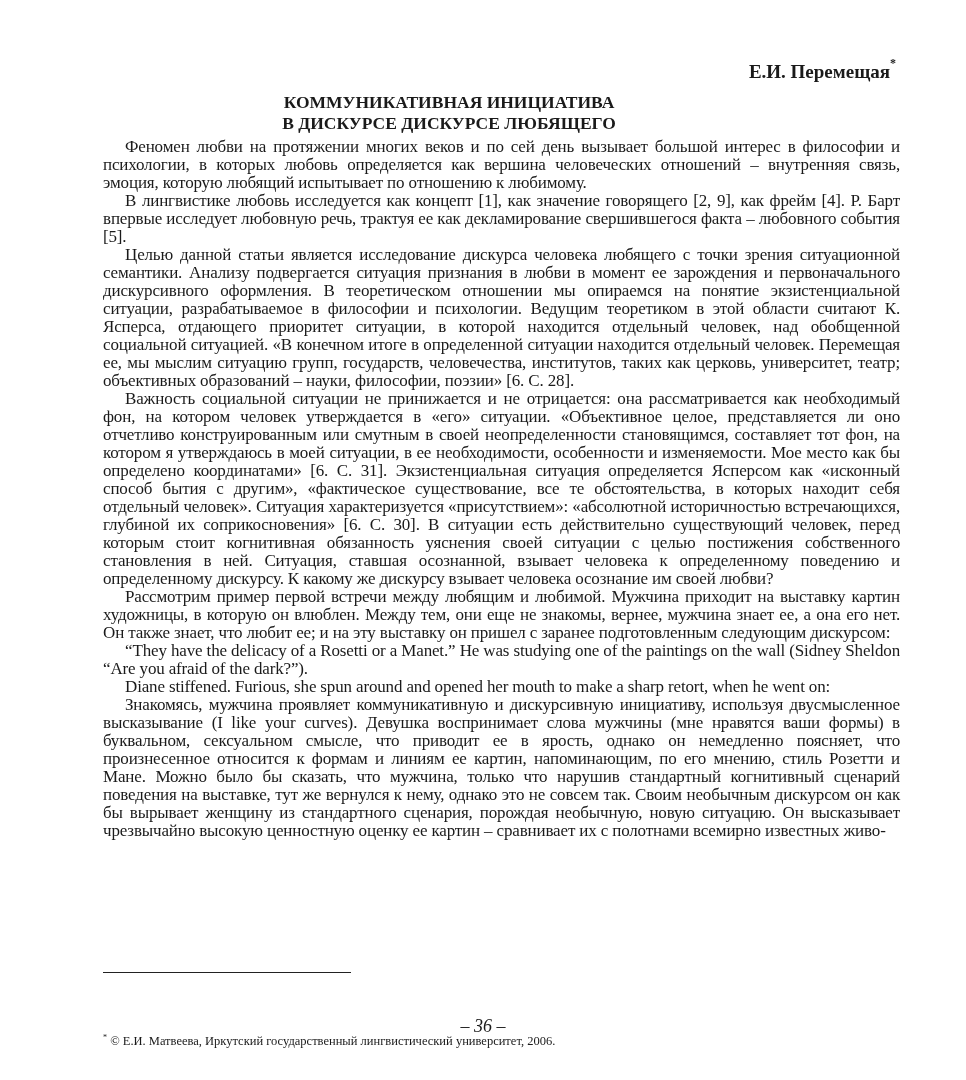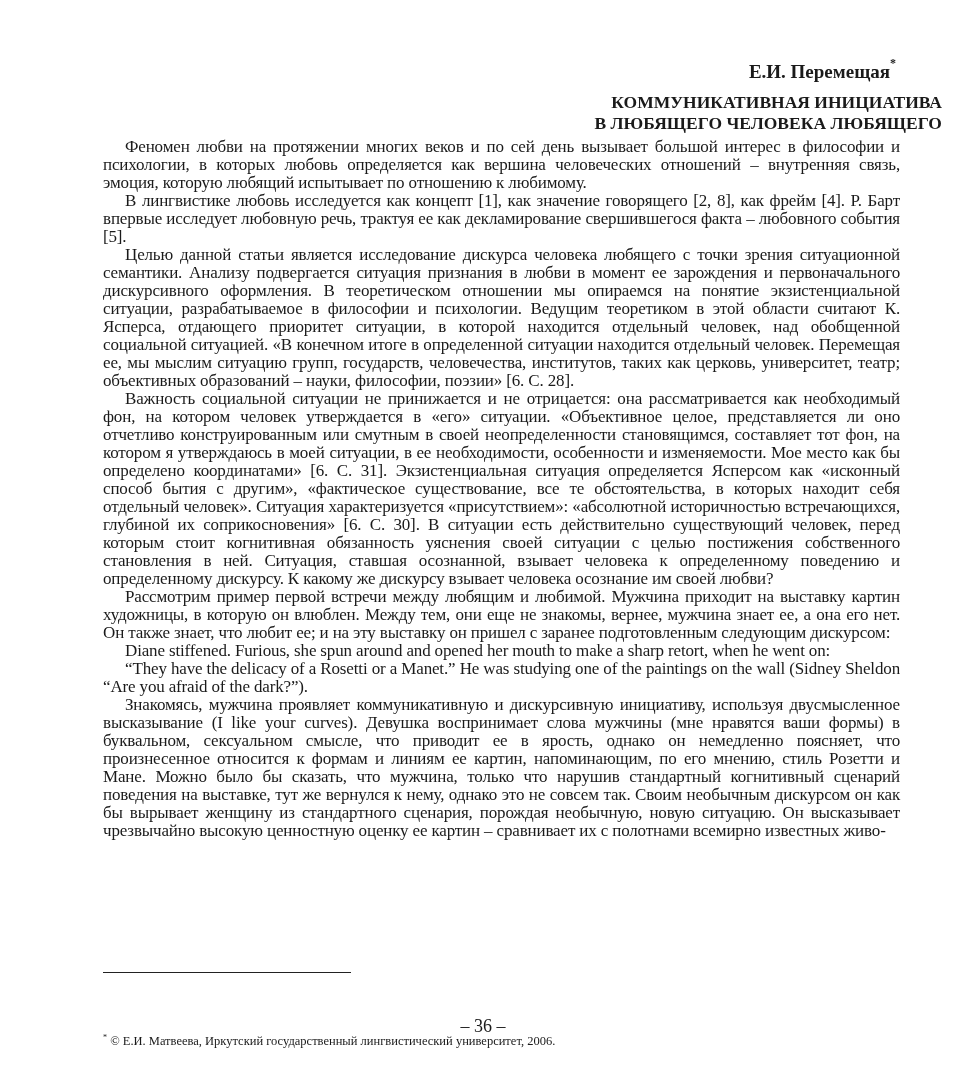--- a/index.html
+++ b/index.html
@@ -1,47 +1,47 @@
 <!DOCTYPE html>
 <html><head>
 <meta charset="utf-8">
 <style>
   html, body { margin: 0; padding: 0; background: #ffffff; }
   body { width: 966px; height: 1080px; position: relative; overflow: hidden;
          font-family: "Liberation Serif", "DejaVu Serif", serif; color: #1a1a1a; }
   .author { position: absolute; top: 60px; right: 70px; font-weight: bold; font-size: 19px; }
   .author sup { font-size: 12px; position: relative; top: -4px; }
-  .title { position: absolute; top: 92px; left: 0; width: 898px; text-align: right;
-           font-weight: bold; font-size: 17.5px; line-height: 21px; padding-left: 44px; }
+  .title { position: absolute; top: 92px; left: 0; width: 898px; text-align: center;
+           font-weight: bold; font-size: 17.5px; line-height: 21px; }
   .body { position: absolute; top: 138px; left: 103px; width: 797px;
           font-size: 17px; line-height: 18px; text-align: justify; letter-spacing: -0.15px; }
   .body p { margin: 0; text-indent: 22px; }
   .fn-rule { position: absolute; top: 972px; left: 103px; width: 248px; border-top: 1px solid #222; }
   .footnote { position: absolute; top: 985px; left: 103px; font-size: 12.5px; margin-top: 48px; }
   .footnote sup { font-size: 8px; }
   .page-num { position: absolute; top: 1016px; left: 0; width: 966px; text-align: center;
-              font-size: 18px; }
+              font-size: 18px; font-style: italic; }
 </style>
 </head>
 <body>
 
 <div class="author"><span>Е.И. Перемещая</span><sup>*</sup></div>
 
 <div class="title">
   <div>КОММУНИКАТИВНАЯ ИНИЦИАТИВА</div>
-  <div>В ЛЮБЯЩЕГО ЧЕЛОВЕКА ЛЮБЯЩЕГО</div>
+  <div>В ДИСКУРСЕ ДИСКУРСЕ ЛЮБЯЩЕГО</div>
 </div>
 
 <div class="body">
   <p>Феномен любви на протяжении многих веков и по сей день вызывает большой интерес в философии и психологии, в которых любовь определяется как вершина человеческих отношений – внутренняя связь, эмоция, которую любящий испытывает по отношению к любимому.</p>
-  <p>В лингвистике любовь исследуется как концепт [1], как значение говорящего [2, 8], как фрейм [4]. Р. Барт впервые исследует любовную речь, трактуя ее как декламирование свершившегося факта – любовного события [5].</p>
+  <p>В лингвистике любовь исследуется как концепт [1], как значение говорящего [2, 9], как фрейм [4]. Р. Барт впервые исследует любовную речь, трактуя ее как декламирование свершившегося факта – любовного события [5].</p>
   <p>Целью данной статьи является исследование дискурса человека любящего с точки зрения ситуационной семантики. Анализу подвергается ситуация признания в любви в момент ее зарождения и первоначального дискурсивного оформления. В теоретическом отношении мы опираемся на понятие экзистенциальной ситуации, разрабатываемое в философии и психологии. Ведущим теоретиком в этой области считают К. Ясперса, отдающего приоритет ситуации, в которой находится отдельный человек, над обобщенной социальной ситуацией. «В конечном итоге в определенной ситуации находится отдельный человек. Перемещая ее, мы мыслим ситуацию групп, государств, человечества, институтов, таких как церковь, университет, театр; объективных образований – науки, философии, поэзии» [6. С. 28].</p>
   <p>Важность социальной ситуации не принижается и не отрицается: она рассматривается как необходимый фон, на котором человек утверждается в «его» ситуации. «Объективное целое, представляется ли оно отчетливо конструированным или смутным в своей неопределенности становящимся, составляет тот фон, на котором я утверждаюсь в моей ситуации, в ее необходимости, особенности и изменяемости. Мое место как бы определено координатами» [6. С. 31]. Экзистенциальная ситуация определяется Ясперсом как «исконный способ бытия с другим», «фактическое существование, все те обстоятельства, в которых находит себя отдельный человек». Ситуация характеризуется «присутствием»: «абсолютной историчностью встречающихся, глубиной их соприкосновения» [6. С. 30]. В ситуации есть действительно существующий человек, перед которым стоит когнитивная обязанность уяснения своей ситуации с целью постижения собственного становления в ней. Ситуация, ставшая осознанной, взывает человека к определенному поведению и определенному дискурсу. К какому же дискурсу взывает человека осознание им своей любви?</p>
   <p>Рассмотрим пример первой встречи между любящим и любимой. Мужчина приходит на выставку картин художницы, в которую он влюблен. Между тем, они еще не знакомы, вернее, мужчина знает ее, а она его нет. Он также знает, что любит ее; и на эту выставку он пришел с заранее подготовленным следующим дискурсом:</p>
+  <p>“They have the delicacy of a Rosetti or a Manet.” He was studying one of the paintings on the wall (Sidney Sheldon “Are you afraid of the dark?”).</p>
   <p>Diane stiffened. Furious, she spun around and opened her mouth to make a sharp retort, when he went on:</p>
-  <p>“They have the delicacy of a Rosetti or a Manet.” He was studying one of the paintings on the wall (Sidney Sheldon “Are you afraid of the dark?”).</p>
   <p>Знакомясь, мужчина проявляет коммуникативную и дискурсивную инициативу, используя двусмысленное высказывание (I like your curves). Девушка воспринимает слова мужчины (мне нравятся ваши формы) в буквальном, сексуальном смысле, что приводит ее в ярость, однако он немедленно поясняет, что произнесенное относится к формам и линиям ее картин, напоминающим, по его мнению, стиль Розетти и Мане. Можно было бы сказать, что мужчина, только что нарушив стандартный когнитивный сценарий поведения на выставке, тут же вернулся к нему, однако это не совсем так. Своим необычным дискурсом он как бы вырывает женщину из стандартного сценария, порождая необычную, новую ситуацию. Он высказывает чрезвычайно высокую ценностную оценку ее картин – сравнивает их с полотнами всемирно известных живо-</p>
 </div>
 
 <div class="fn-rule"></div>
 <div class="footnote"><sup>*</sup><span> © Е.И. Матвеева, Иркутский государственный лингвистический университет, 2006.</span></div>
 
 <div class="page-num">– 36 –</div>
 
 </body></html>

